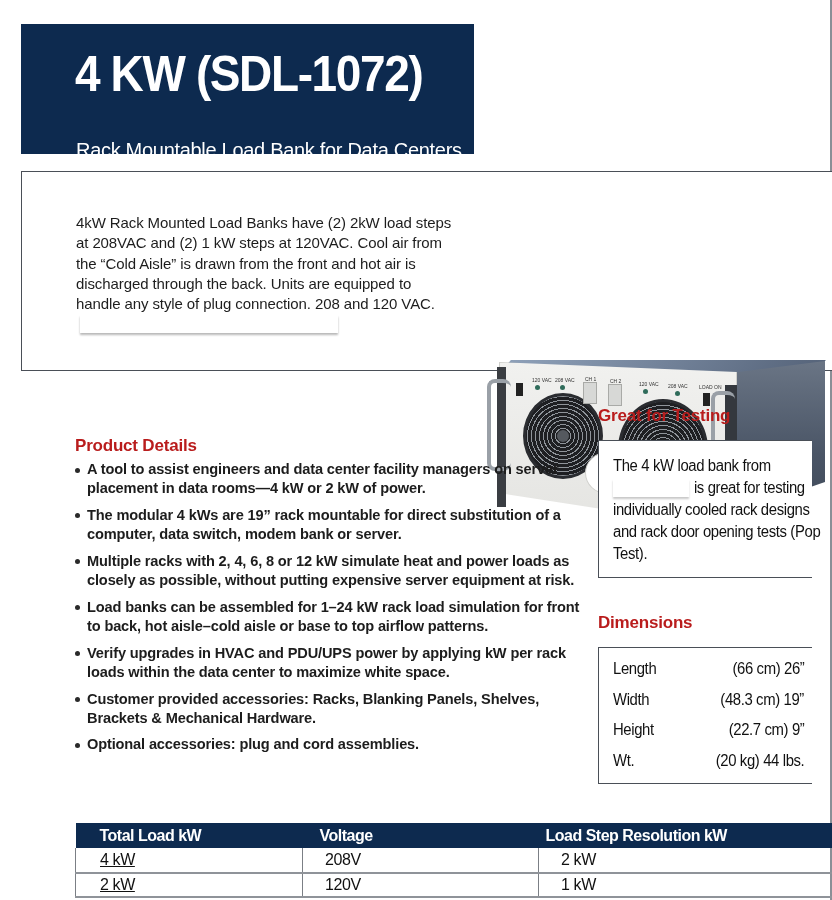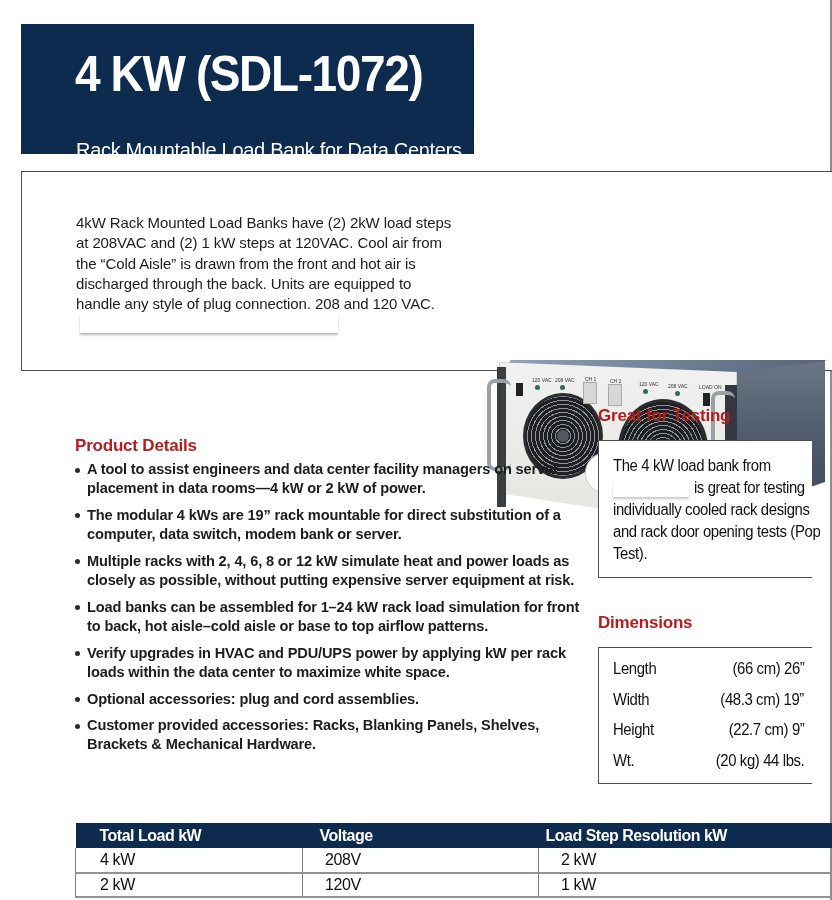--- a/index.html
+++ b/index.html
@@ -132,21 +132,21 @@
     position: absolute; left: 75px; top: 823px; width: 757px; border-collapse: collapse;
   }
   .spec-table th {
     background: #0d2a4f; color: #fff; font-weight: 700; font-size: 16px; text-align: left;
     height: 25px; padding: 0 0 0 24px; letter-spacing: -0.5px;
   }
   .spec-table td {
     font-size: 16px; height: 24.5px; padding: 0 0 0 24px; color: #111; letter-spacing: -0.4px;
     border-left: 1px solid #7b7f85; border-bottom: 2px solid #8f9399;
   }
-  .spec-table td:first-child { border-left: 1px solid #7b7f85; }
+  .spec-table td:first-child { border-left: 1px solid #7b7f85; text-decoration: underline; }
   .spec-table tr.body td.c2, .spec-table tr.body td.c3 { padding-left: 22px; }
   .spec-table .c1 { width: 227px; padding-left: 24px; }
   .spec-table .c2 { width: 236px; }
   .spec-table th.c2 { padding-left: 17px; }
   .spec-table th.c3 { padding-left: 7px; }
 </style>
 </head>
 <body>
 
 <div class="page-edge"></div>
@@ -188,22 +188,22 @@
   </div>
 </div>
 
 <div class="h-section h-details">Product Details</div>
 <ul class="bullets">
   <li><span class="dot"></span><span>A tool to assist engineers and data center facility managers on server placement in data rooms—4 kW or 2 kW of power.</span></li>
   <li><span class="dot"></span><span>The modular 4 kWs are 19” rack mountable for direct substitution of a computer, data switch, modem bank or server.</span></li>
   <li><span class="dot"></span><span>Multiple racks with 2, 4, 6, 8 or 12 kW simulate heat and power loads as closely as possible, without putting expensive server equipment at risk.</span></li>
   <li><span class="dot"></span><span>Load banks can be assembled for 1–24 kW rack load simulation for front to back, hot aisle–cold aisle or base to top airflow patterns.</span></li>
   <li><span class="dot"></span><span>Verify upgrades in HVAC and PDU/UPS power by applying kW per rack loads within the data center to maximize white space.</span></li>
+  <li><span class="dot"></span><span>Customer provided accessories: Racks, Blanking Panels, Shelves, Brackets &amp; Mechanical Hardware.</span></li>
   <li><span class="dot"></span><span>Optional accessories: plug and cord assemblies.</span></li>
-  <li><span class="dot"></span><span>Customer provided accessories: Racks, Blanking Panels, Shelves, Brackets &amp; Mechanical Hardware.</span></li>
 </ul>
 
 <div class="h-section h-testing">Great for Testing</div>
 <div class="side-box testing-box">
   <p class="testing-text"><span>The 4 kW load bank from</span><br><span class="redact-inline2"></span><span>is great for testing individually cooled rack designs and rack door opening tests (Pop Test).</span></p>
 </div>
 
 <div class="h-section h-dims">Dimensions</div>
 <div class="side-box dims-box">
   <div class="dims-row" style="top:12px">

